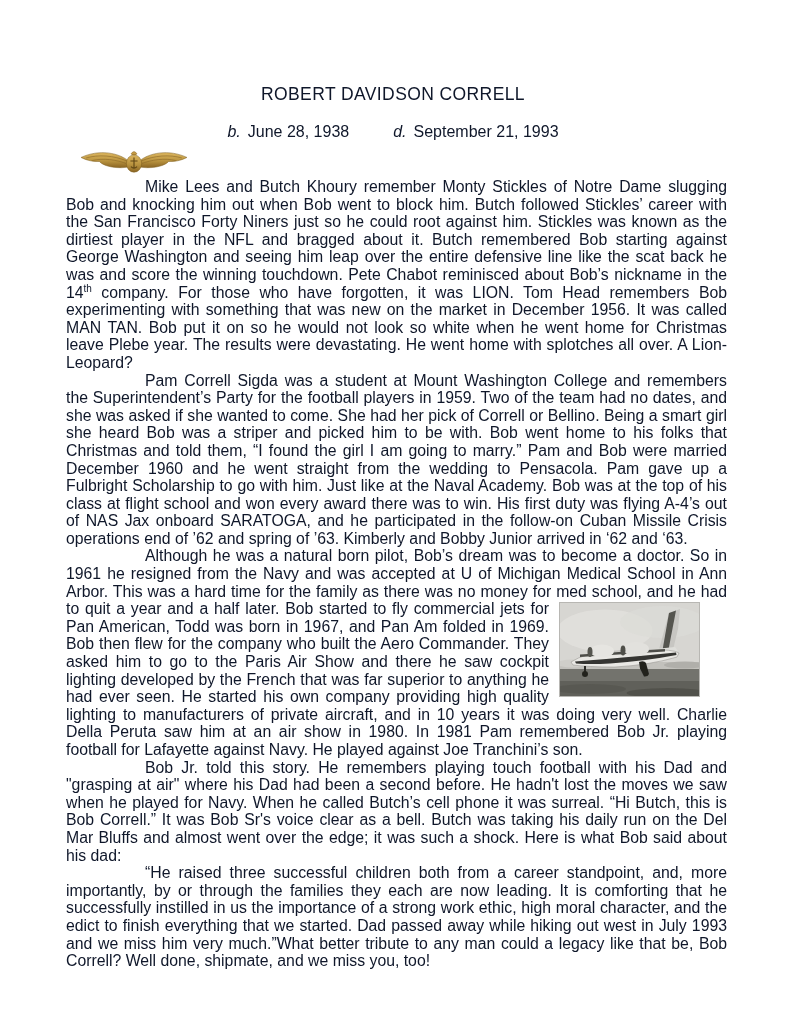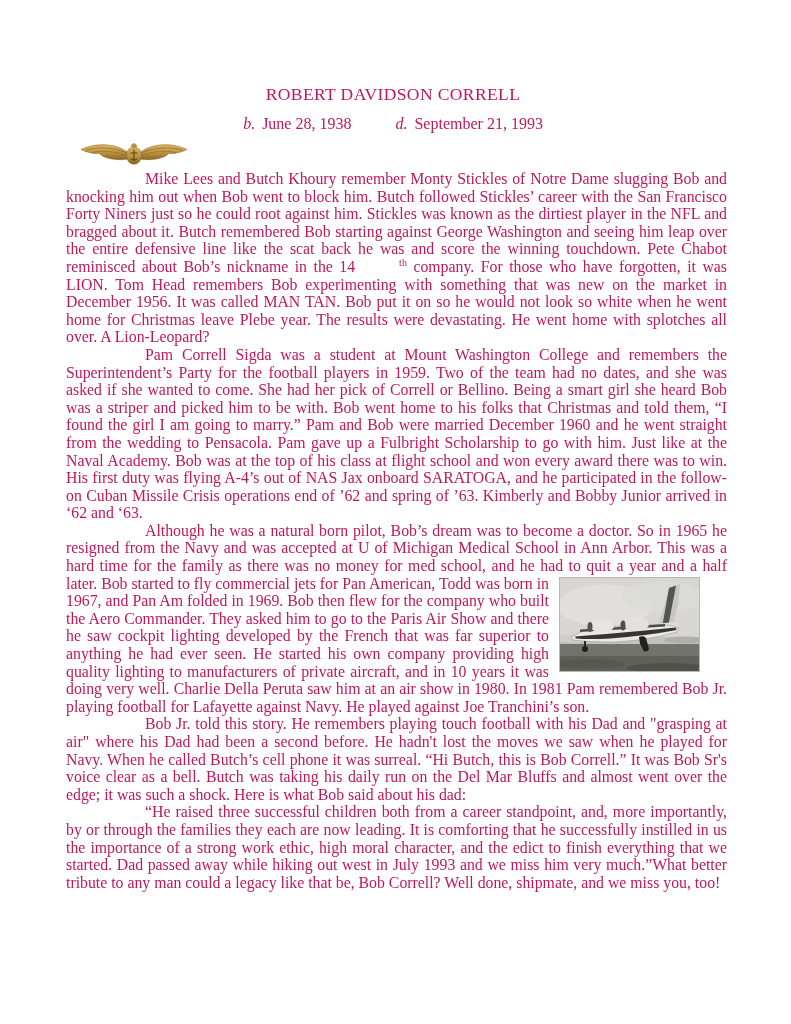--- a/index.html
+++ b/index.html
@@ -1,53 +1,53 @@
 <!DOCTYPE html>
 <html><head>
 <meta charset="utf-8">
 <style>
   html,body { margin:0; padding:0; background:#ffffff; }
   .page {
     position:relative;
     width:786px; height:1024px;
     background:#ffffff;
     overflow:hidden;
-    font-family:Liberation Serif, serif;
-    color:#be185d;
+    font-family:Liberation Sans, sans-serif;
+    color:#0f172a;
   }
   header { padding-top:84px; text-align:center; }
   h1 {
     margin:0;
     font-size:17.5px;
     font-weight:400;
     letter-spacing:0.4px;
   }
   .dates {
-    margin-top:10px;
+    margin-top:18px;
     display:flex;
     justify-content:center;
     gap:44px;
     font-size:16px;
   }
   .date-group { white-space:nowrap; }
   .date-prefix { font-style:italic; margin-right:7px; }
   .wings {
     margin:3px 0 1px 78px;
     width:112px; height:33px;
   }
   .wings svg { display:block; width:112px; height:33px; }
   main {
     margin-left:66px;
     width:661px;
     font-size:15.8px;
     line-height:17.6px;
     text-align:justify;
   }
   main p { margin:0; text-indent:79px; }
-  sup.ord { font-size:10px; line-height:0; vertical-align:super;margin-left:44px; }
+  sup.ord { font-size:10px; line-height:0; vertical-align:super; }
   .photo {
     float:right;
     width:139px; height:93px;
     margin:2px 27px 8px 10px;
     border:1px solid #b8b7b3;
     box-sizing:content-box;
   }
   .photo svg { display:block; width:139px; height:93px; }
 </style>
 </head>
@@ -80,21 +80,21 @@
       <ellipse cx="110" cy="37" rx="15" ry="17" fill="url(#gold)" stroke="#7c5c1e"></ellipse>
       <path d="M110 25 v21 M103 32 h14 M104 43 q6 6 12 0" stroke="#5f4514" stroke-width="2.2" fill="none"></path>
     </svg>
   </div>
 
   <main>
     <p><span>Mike Lees and Butch Khoury remember Monty Stickles of Notre Dame slugging Bob and knocking him out when Bob went to block him. Butch followed Stickles’ career with the San Francisco Forty Niners just so he could root against him. Stickles was known as the dirtiest player in the NFL and bragged about it.  Butch remembered Bob starting against George Washington and seeing him leap over the entire defensive line like the scat back he was and score the winning touchdown. Pete Chabot reminisced about Bob’s nickname in the 14</span><sup class="ord">th</sup><span> company. For those who have forgotten, it was LION. Tom Head remembers Bob experimenting with something that was new on the market in December 1956. It was called MAN TAN. Bob put it on so he would not look so white when he went home for Christmas leave Plebe year. The results were devastating. He went home with splotches all over. A Lion-Leopard?</span></p>
 
     <p>Pam Correll Sigda was a student at Mount Washington College and remembers the Superintendent’s Party for the football players in 1959. Two of the team had no dates, and she was asked if she wanted to come. She had her pick of Correll or Bellino.  Being a smart girl she heard Bob was a striper and picked him to be with. Bob went home to his folks that Christmas and told them, “I found the girl I am going to marry.” Pam and Bob were married December 1960 and he went straight from the wedding to Pensacola. Pam gave up a Fulbright Scholarship to go with him. Just like at the Naval Academy. Bob was at the top of his class at flight school and won every award there was to win. His first duty was flying A-4’s out of NAS Jax onboard SARATOGA, and he participated in the follow-on Cuban Missile Crisis operations end of ’62 and spring of ’63.  Kimberly and Bobby Junior arrived in ‘62 and ‘63.</p>
 
-    <p><span>Although he was a natural born pilot, Bob’s dream was to become a doctor. So in 1965 he resigned from the Navy and was accepted at U of Michigan Medical School in Ann Arbor. This was a hard time for the family as there was no money for med school, and he had to quit a </span><span class="photo">
+    <p><span>Although he was a natural born pilot, Bob’s dream was to become a doctor. So in 1961 he resigned from the Navy and was accepted at U of Michigan Medical School in Ann Arbor. This was a hard time for the family as there was no money for med school, and he had to quit a </span><span class="photo">
           <svg viewBox="0 0 278 186" aria-hidden="true">
         <defs>
           <filter id="soft" x="-5%" y="-5%" width="110%" height="110%">
                 <feGaussianBlur stdDeviation="1"></feGaussianBlur>
               </filter>
         </defs>
         <rect width="278" height="186" fill="#d7d6d2"></rect>
         <ellipse cx="90" cy="55" rx="95" ry="42" fill="#e2e1dd" opacity="0.85"></ellipse>
         <ellipse cx="205" cy="38" rx="85" ry="32" fill="#dcdbd7" opacity="0.7"></ellipse>
         <rect y="118" width="278" height="20" fill="#c2c1bc"></rect>

